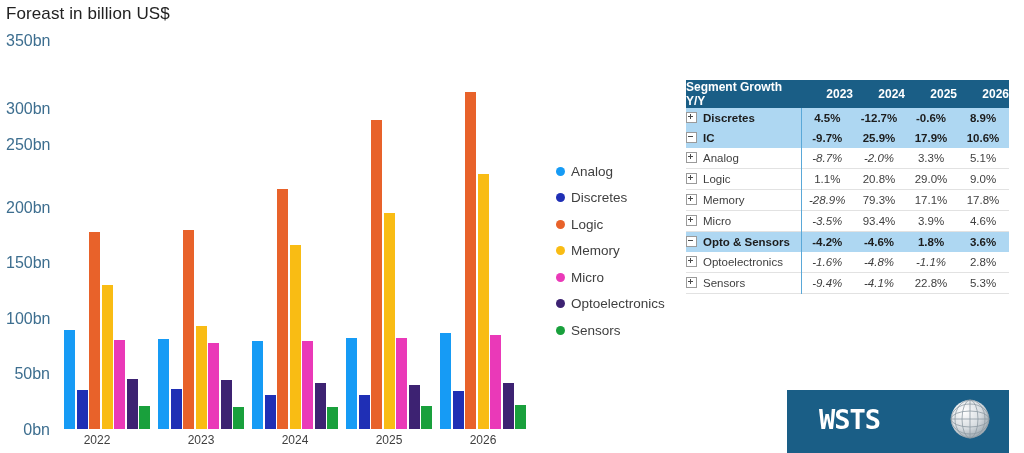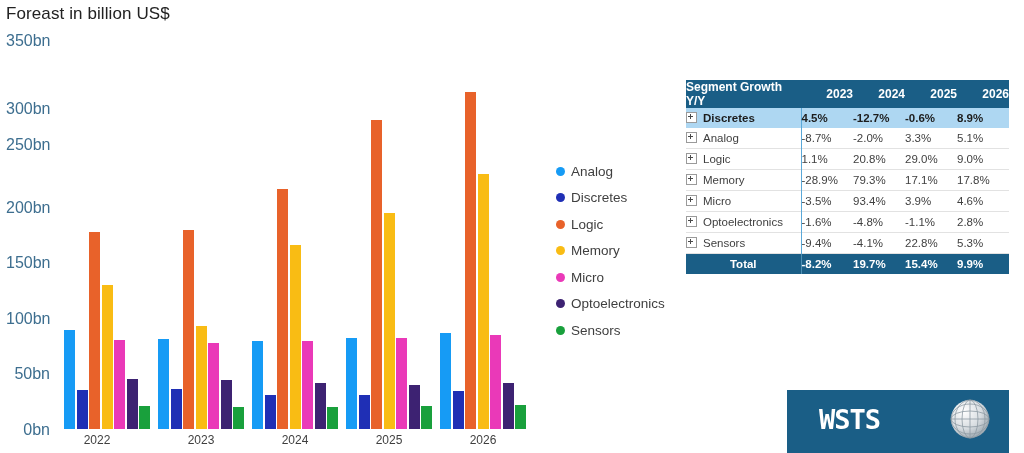--- a/index.html
+++ b/index.html
@@ -124,31 +124,31 @@
   tr.total td { color: #ffffff; font-weight: bold; }
   tr.lvl2 { border-bottom: 1px solid #e2e2e2; }
 
   td.name {
     text-align: left;
     padding-left: 7px;
     white-space: nowrap;
   }
   td.name.indent { padding-left: 22px; }
   td.val {
-    text-align: left;
+    text-align: center;
     padding-right: 9px;
     border-left: 0;
     font-weight: bold;
   }
   tr.lvl2 td.val { font-weight: normal; }
   td.first-val { border-left: 1px solid #5aa8d8; }
   tr.total td.first-val { border-left: 1px solid #4d90b5; }
 
   .pos { color: #1e8a3c; }
-  .neg { color: #e03131; }
+  .neg { color: #e03131; font-style: italic; }
 
   .expander {
     display: inline-block;
     width: 9px;
     height: 9px;
     border: 1px solid #9a9a9a;
     background: #ffffff;
     position: relative;
     margin-right: 6px;
     vertical-align: -1px;
@@ -313,20 +313,27 @@
     </tr>
   </thead>
   <tbody id="table-body">
       <tr class="lvl1">
         <td class="name"><span class="expander plus"></span><span>Discretes</span></td>
         <td class="val first-val">4.5%</td>
         <td class="val">-12.7%</td>
         <td class="val">-0.6%</td>
         <td class="val">8.9%</td>
       </tr>
+      <tr class="lvl1">
+        <td class="name"><span class="expander minus"></span><span>IC</span></td>
+        <td class="val first-val">-9.7%</td>
+        <td class="val">25.9%</td>
+        <td class="val">17.9%</td>
+        <td class="val">10.6%</td>
+      </tr>
       <tr class="lvl2">
         <td class="name indent"><span class="expander plus"></span><span>Analog</span></td>
         <td class="val first-val neg">-8.7%</td>
         <td class="val neg">-2.0%</td>
         <td class="val pos">3.3%</td>
         <td class="val pos">5.1%</td>
       </tr>
       <tr class="lvl2">
         <td class="name indent"><span class="expander plus"></span><span>Logic</span></td>
         <td class="val first-val pos">1.1%</td>
@@ -341,40 +348,40 @@
         <td class="val pos">17.1%</td>
         <td class="val pos">17.8%</td>
       </tr>
       <tr class="lvl2">
         <td class="name indent"><span class="expander plus"></span><span>Micro</span></td>
         <td class="val first-val neg">-3.5%</td>
         <td class="val pos">93.4%</td>
         <td class="val pos">3.9%</td>
         <td class="val pos">4.6%</td>
       </tr>
+      <tr class="lvl1">
+        <td class="name"><span class="expander minus"></span><span>Opto &amp; Sensors</span></td>
+        <td class="val first-val">-4.2%</td>
+        <td class="val">-4.6%</td>
+        <td class="val">1.8%</td>
+        <td class="val">3.6%</td>
+      </tr>
       <tr class="lvl2">
         <td class="name indent"><span class="expander plus"></span><span>Optoelectronics</span></td>
         <td class="val first-val neg">-1.6%</td>
         <td class="val neg">-4.8%</td>
         <td class="val neg">-1.1%</td>
         <td class="val pos">2.8%</td>
       </tr>
       <tr class="lvl2">
         <td class="name indent"><span class="expander plus"></span><span>Sensors</span></td>
         <td class="val first-val neg">-9.4%</td>
         <td class="val neg">-4.1%</td>
         <td class="val pos">22.8%</td>
         <td class="val pos">5.3%</td>
-      </tr>
-      <tr class="total">
-        <td class="name" style="text-align: center; padding-left: 0px;"><span>Total</span></td>
-        <td class="val first-val">-8.2%</td>
-        <td class="val">19.7%</td>
-        <td class="val">15.4%</td>
-        <td class="val">9.9%</td>
       </tr>
     </tbody>
 </table>
 
 <div id="wsts-logo">
   <div id="wsts-wordmark">WSTS</div>
   <svg id="wsts-globe" viewBox="0 0 42 42">
     <defs>
       <radialGradient id="gshade" cx="35%" cy="30%" r="75%">
         <stop offset="0%" stop-color="#ffffff"></stop>

